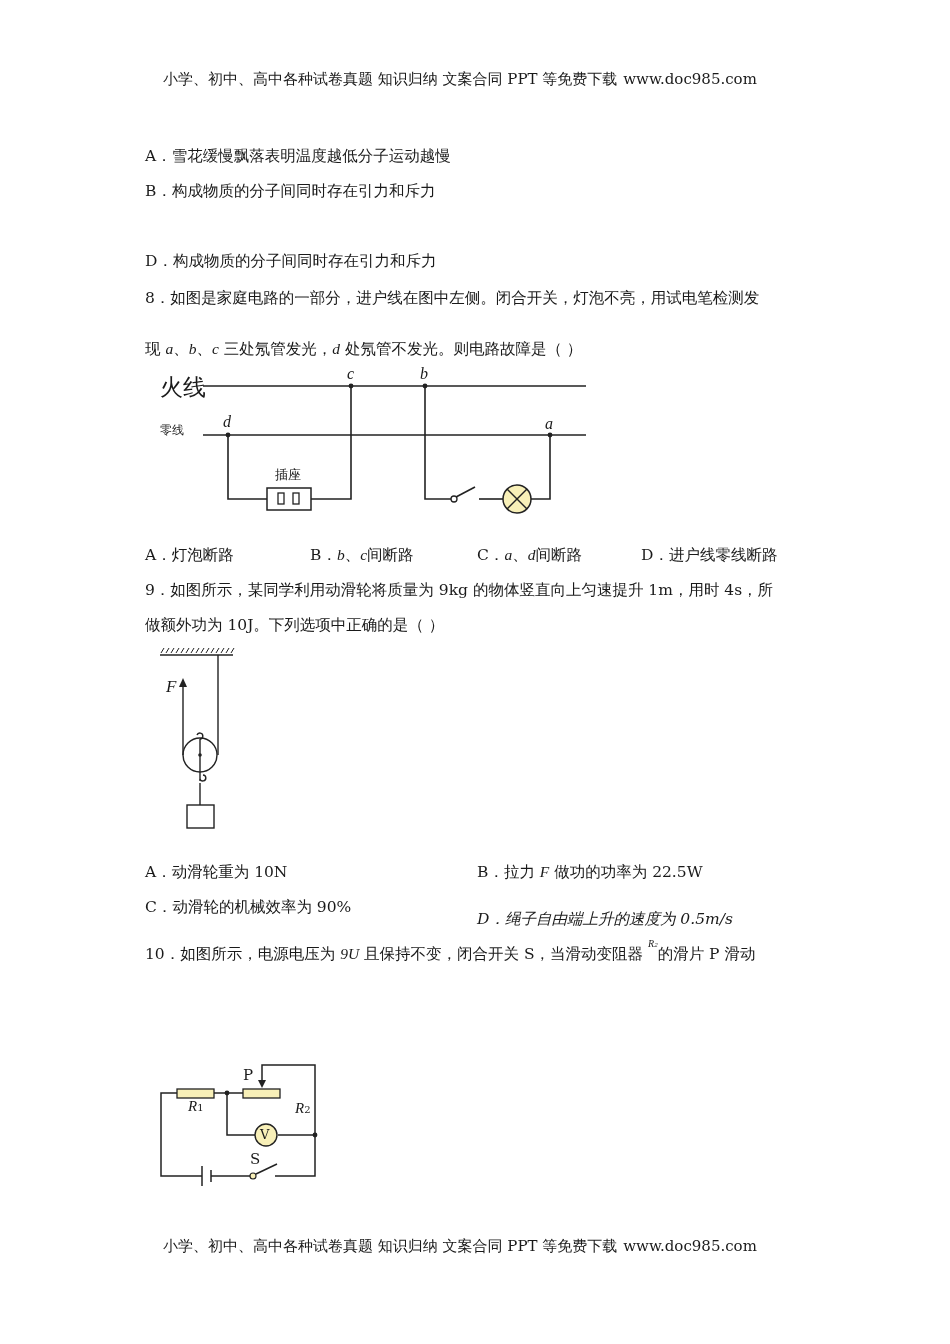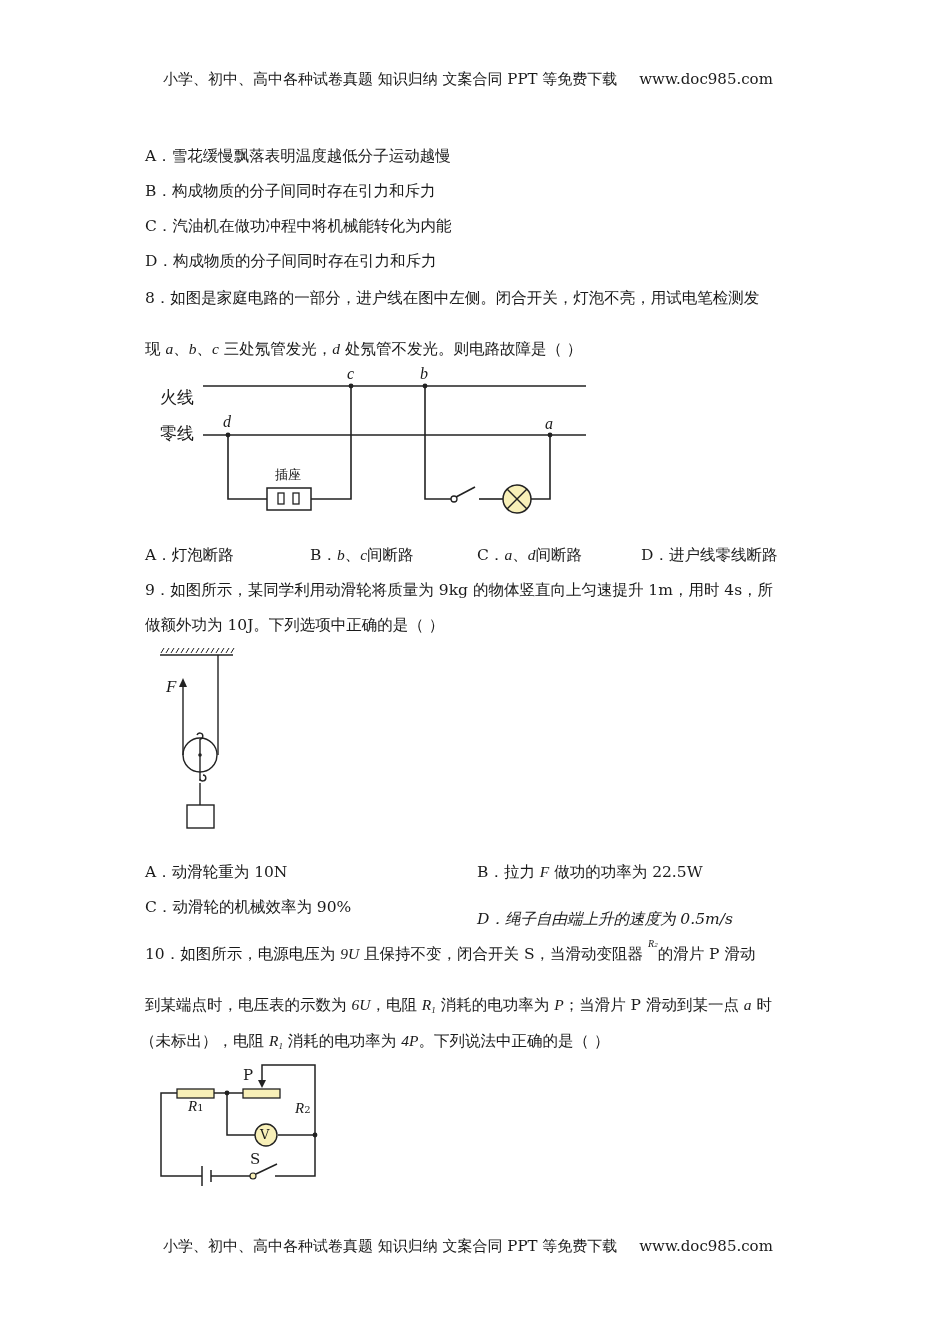--- a/index.html
+++ b/index.html
@@ -1,39 +1,38 @@
 <!DOCTYPE html>
 <html><head>
 <meta charset="utf-8">
 <style>
   html, body { margin: 0; padding: 0; background: #ffffff; }
   body { width: 950px; height: 1344px; position: relative; overflow: hidden;
          font-family: "DejaVu Serif", "Liberation Serif", serif; color: #1a1a1a; }
   .page { position: absolute; left: 0; top: 0; width: 950px; height: 1344px; }
   .hdr { position: absolute; left: 163px; width: 640px; font-size: 15px; white-space: nowrap; }
-  .hdr .site { margin-left: 22px; }
+  .hdr .site { margin-left: 6px; }
   .line { position: absolute; left: 145px; font-size: 15.5px; white-space: nowrap; line-height: 20px; }
   .opt { position: absolute; font-size: 15.5px; white-space: nowrap; line-height: 20px; text-align: center; }
   i.v { font-family: "Liberation Serif", serif; font-style: italic; }
   .fig { position: absolute; }
   .sup { font-size: 10px; font-style: italic; position: relative; top: -12px; font-family: "Liberation Serif", serif; }
   .sub { font-size: 9px; position: relative; top: 3px; }
 </style>
 </head>
 <body>
 
 <div class="page">
 
   <div class="hdr" style="top:70px;">
     <span>小学、初中、高中各种试卷真题  知识归纳  文案合同  PPT 等免费下载</span><span class="site">www.doc985.com</span>
   </div>
 
   <div class="line" style="top:146px;"><span>A．</span><span>雪花缓慢飘落表明温度越低分子运动越慢</span></div>
   <div class="line" style="top:181px;"><span>B．</span><span>构成物质的分子间同时存在引力和斥力</span></div>
-  <div class="line" style="top:216px;"><span>C．</span><span>汽油机在做功冲程中将机械能转化为内能</span></div>
   <div class="line" style="top:251px;"><span>D．</span><span>构成物质的分子间同时存在引力和斥力</span></div>
 
   <div class="line" style="top:288px;">8．如图是家庭电路的一部分，进户线在图中左侧。闭合开关，灯泡不亮，用试电笔检测发</div>
   <div class="line" style="top:339px;">
     <span>现 </span><i class="v">a</i><span>、</span><i class="v">b</i><span>、</span><i class="v">c</i><span> 三处氖管发光，</span><i class="v">d</i><span> 处氖管不发光。则电路故障是（    ）</span>
   </div>
 
   <div class="fig" style="left:150px; top:362px; width:445px; height:160px;">
     <svg width="445" height="160" viewBox="0 0 445 160">
       <g stroke="#222" stroke-width="1.6" fill="none">
@@ -59,22 +58,22 @@
         <circle cx="367" cy="137" r="14" fill="#f8f0b8" stroke="#222" stroke-width="1.5"></circle>
         <line x1="357" y1="127" x2="377" y2="147" stroke="#222" stroke-width="1.5"></line>
         <line x1="377" y1="127" x2="357" y2="147" stroke="#222" stroke-width="1.5"></line>
       </g>
 
       <circle cx="201" cy="24" r="2.4" fill="#222"></circle>
       <circle cx="275" cy="24" r="2.4" fill="#222"></circle>
       <circle cx="78" cy="73" r="2.4" fill="#222"></circle>
       <circle cx="400" cy="73" r="2.4" fill="#222"></circle>
     </svg>
-    <span style="position:absolute; left:10px; top:24px; font-size:17px;">火线</span>
-    <span style="position:absolute; left:10px; top:60px; font-size:17px;">零线</span>
+    <span style="position:absolute; left:10px; top:10px; font-size:23px;">火线</span>
+    <span style="position:absolute; left:10px; top:60px; font-size:12px;">零线</span>
     <span style="position:absolute; left:125px; top:104px; font-size:13px;">插座</span>
     <i class="v" style="position:absolute; left:197px; top:3px; font-size:16px;">c</i>
     <i class="v" style="position:absolute; left:270px; top:3px; font-size:16px;">b</i>
     <i class="v" style="position:absolute; left:73px; top:51px; font-size:16px;">d</i>
     <i class="v" style="position:absolute; left:395px; top:53px; font-size:16px;">a</i>
   </div>
 
   <div class="opt" style="left:145px; top:545px;"><span>A．</span><span>灯泡断路</span></div>
   <div class="opt" style="left:310px; top:545px;"><span>B．</span><i class="v">b</i><span>、</span><i class="v">c</i><span>间断路</span></div>
   <div class="opt" style="left:477px; top:545px;"><span>C．</span><i class="v">a</i><span>、</span><i class="v">d</i><span>间断路</span></div>
@@ -127,26 +126,20 @@
   </div>
 
   <div class="opt" style="left:145px; top:862px;"><span>A．</span><span>动滑轮重为 10N</span></div>
   <div class="opt" style="left:477px; top:862px;"><span>B．</span><span>拉力 </span><i class="v">F</i><span> 做功的功率为 22.5W</span></div>
   <div class="opt" style="left:145px; top:897px;"><span>C．</span><span>动滑轮的机械效率为 90%</span></div>
   <div class="opt" style="left:477px; top:909px;font-style:italic;"><span>D．</span><span>绳子自由端上升的速度为 0.5m/s</span></div>
 
   <div class="line" style="top:944px;">
     <span>10．如图所示，电源电压为 </span><i class="v">9U</i><span> 且保持不变，闭合开关 S，当滑动变阻器 </span><span class="sup"><span>R</span><span style="font-size:7px;">2</span></span><span>的滑片 P 滑动</span>
   </div>
-  <div class="line" style="top:995px;">
-    <span>到某端点时，电压表的示数为 </span><i class="v">6U</i><span>，电阻 </span><i class="v">R</i><i class="v sub">1</i><span> 消耗的电功率为 </span><i class="v">P</i><span>；当滑片 P 滑动到某一点 </span><i class="v">a</i><span> 时</span>
-  </div>
-  <div class="line" style="top:1031px; left:140px;">
-    <span>（未标出），电阻 </span><i class="v">R</i><i class="v sub">1</i><span> 消耗的电功率为 </span><i class="v">4P</i><span>。下列说法中正确的是（        ）</span>
-  </div>
 
   <div class="fig" style="left:150px; top:1060px; width:190px; height:140px;">
     <svg width="190" height="140" viewBox="0 0 190 140">
       <g stroke="#222" stroke-width="1.5" fill="none">
 
         <polyline points="27,33 11,33 11,116 52,116"></polyline>
         <line x1="52" y1="106" x2="52" y2="126"></line>
         <line x1="61" y1="110" x2="61" y2="122"></line>
         <polyline points="61,116 100,116"></polyline>
         <line x1="106" y1="114" x2="127" y2="104"></line>

